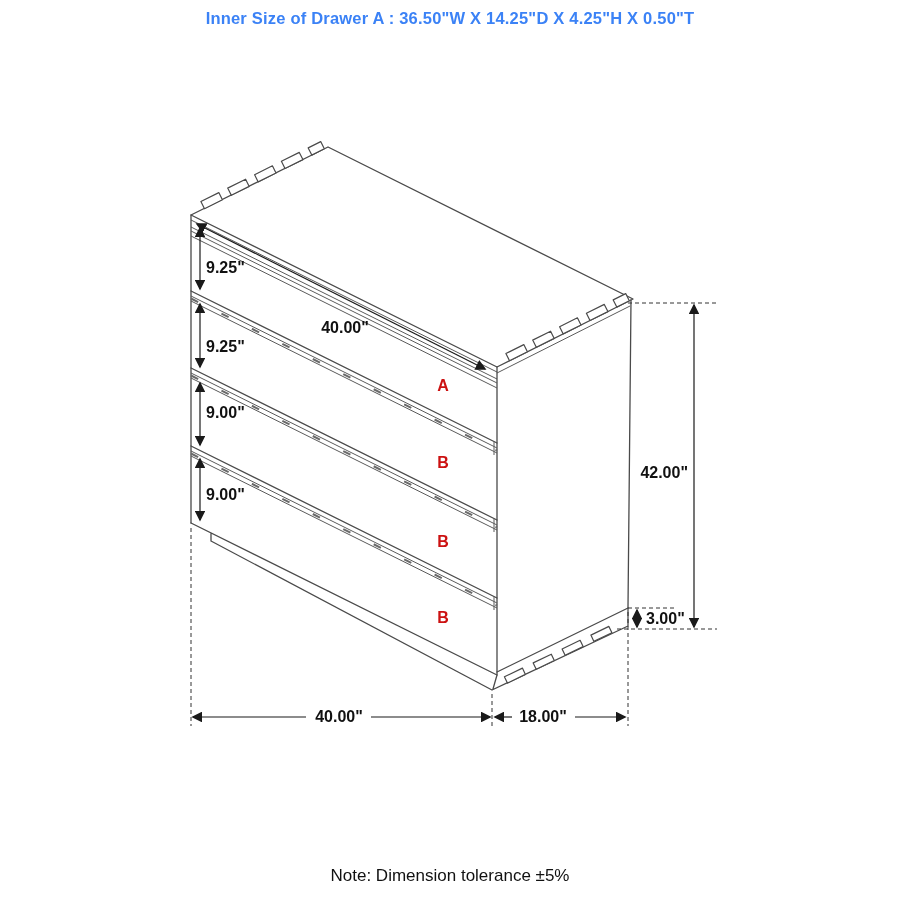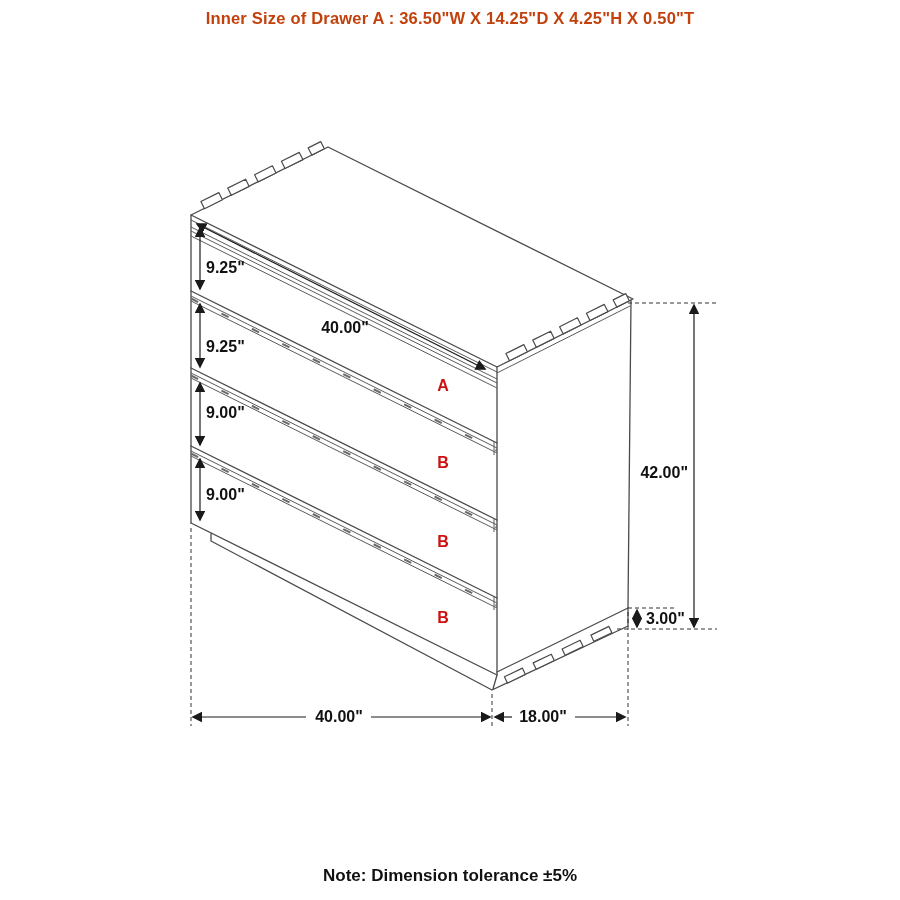--- a/index.html
+++ b/index.html
@@ -1,20 +1,20 @@
 <!DOCTYPE html>
 <html><head>
 <meta charset="utf-8">
 <style>
   html,body{margin:0;padding:0;background:#ffffff;}
   body{width:900px;height:900px;position:relative;font-family:"Liberation Sans","DejaVu Sans",sans-serif;overflow:hidden;}
   .title-block{position:absolute;top:7px;left:0;width:900px;text-align:center;
-    font-size:16.5px;font-weight:bold;color:#c2410c;line-height:22px;letter-spacing:.2px;}
+    font-size:16.5px;font-weight:bold;color:#3b82f6;line-height:22px;letter-spacing:.2px;}
   .note-block{position:absolute;top:866px;left:0;width:900px;text-align:center;
-    font-size:17px;font-weight:bold;color:#111;}
+    font-size:17px;font-weight:normal;color:#111;}
   svg{position:absolute;top:0;left:0;}
   .cab{stroke:#4a4a4a;stroke-width:1.3;fill:none;stroke-linejoin:round;stroke-linecap:round;}
   .cab-thin{stroke:#5a5a5a;stroke-width:1;fill:none;}
   .tab{stroke:#4a4a4a;stroke-width:1.2;fill:#ffffff;stroke-linejoin:round;}
   .tex{stroke:#6a6a6a;stroke-width:2;fill:none;stroke-dasharray:8 26;}
   .ext{stroke:#333;stroke-width:1;fill:none;stroke-dasharray:4 3;}
   .dim{stroke:#1a1a1a;stroke-width:1.2;fill:none;}
   .dim-text{font-family:"Liberation Sans","DejaVu Sans",sans-serif;font-size:16px;font-weight:bold;fill:#111;}
   .red-label{font-family:"Liberation Sans","DejaVu Sans",sans-serif;font-size:16px;font-weight:bold;}
 </style>

